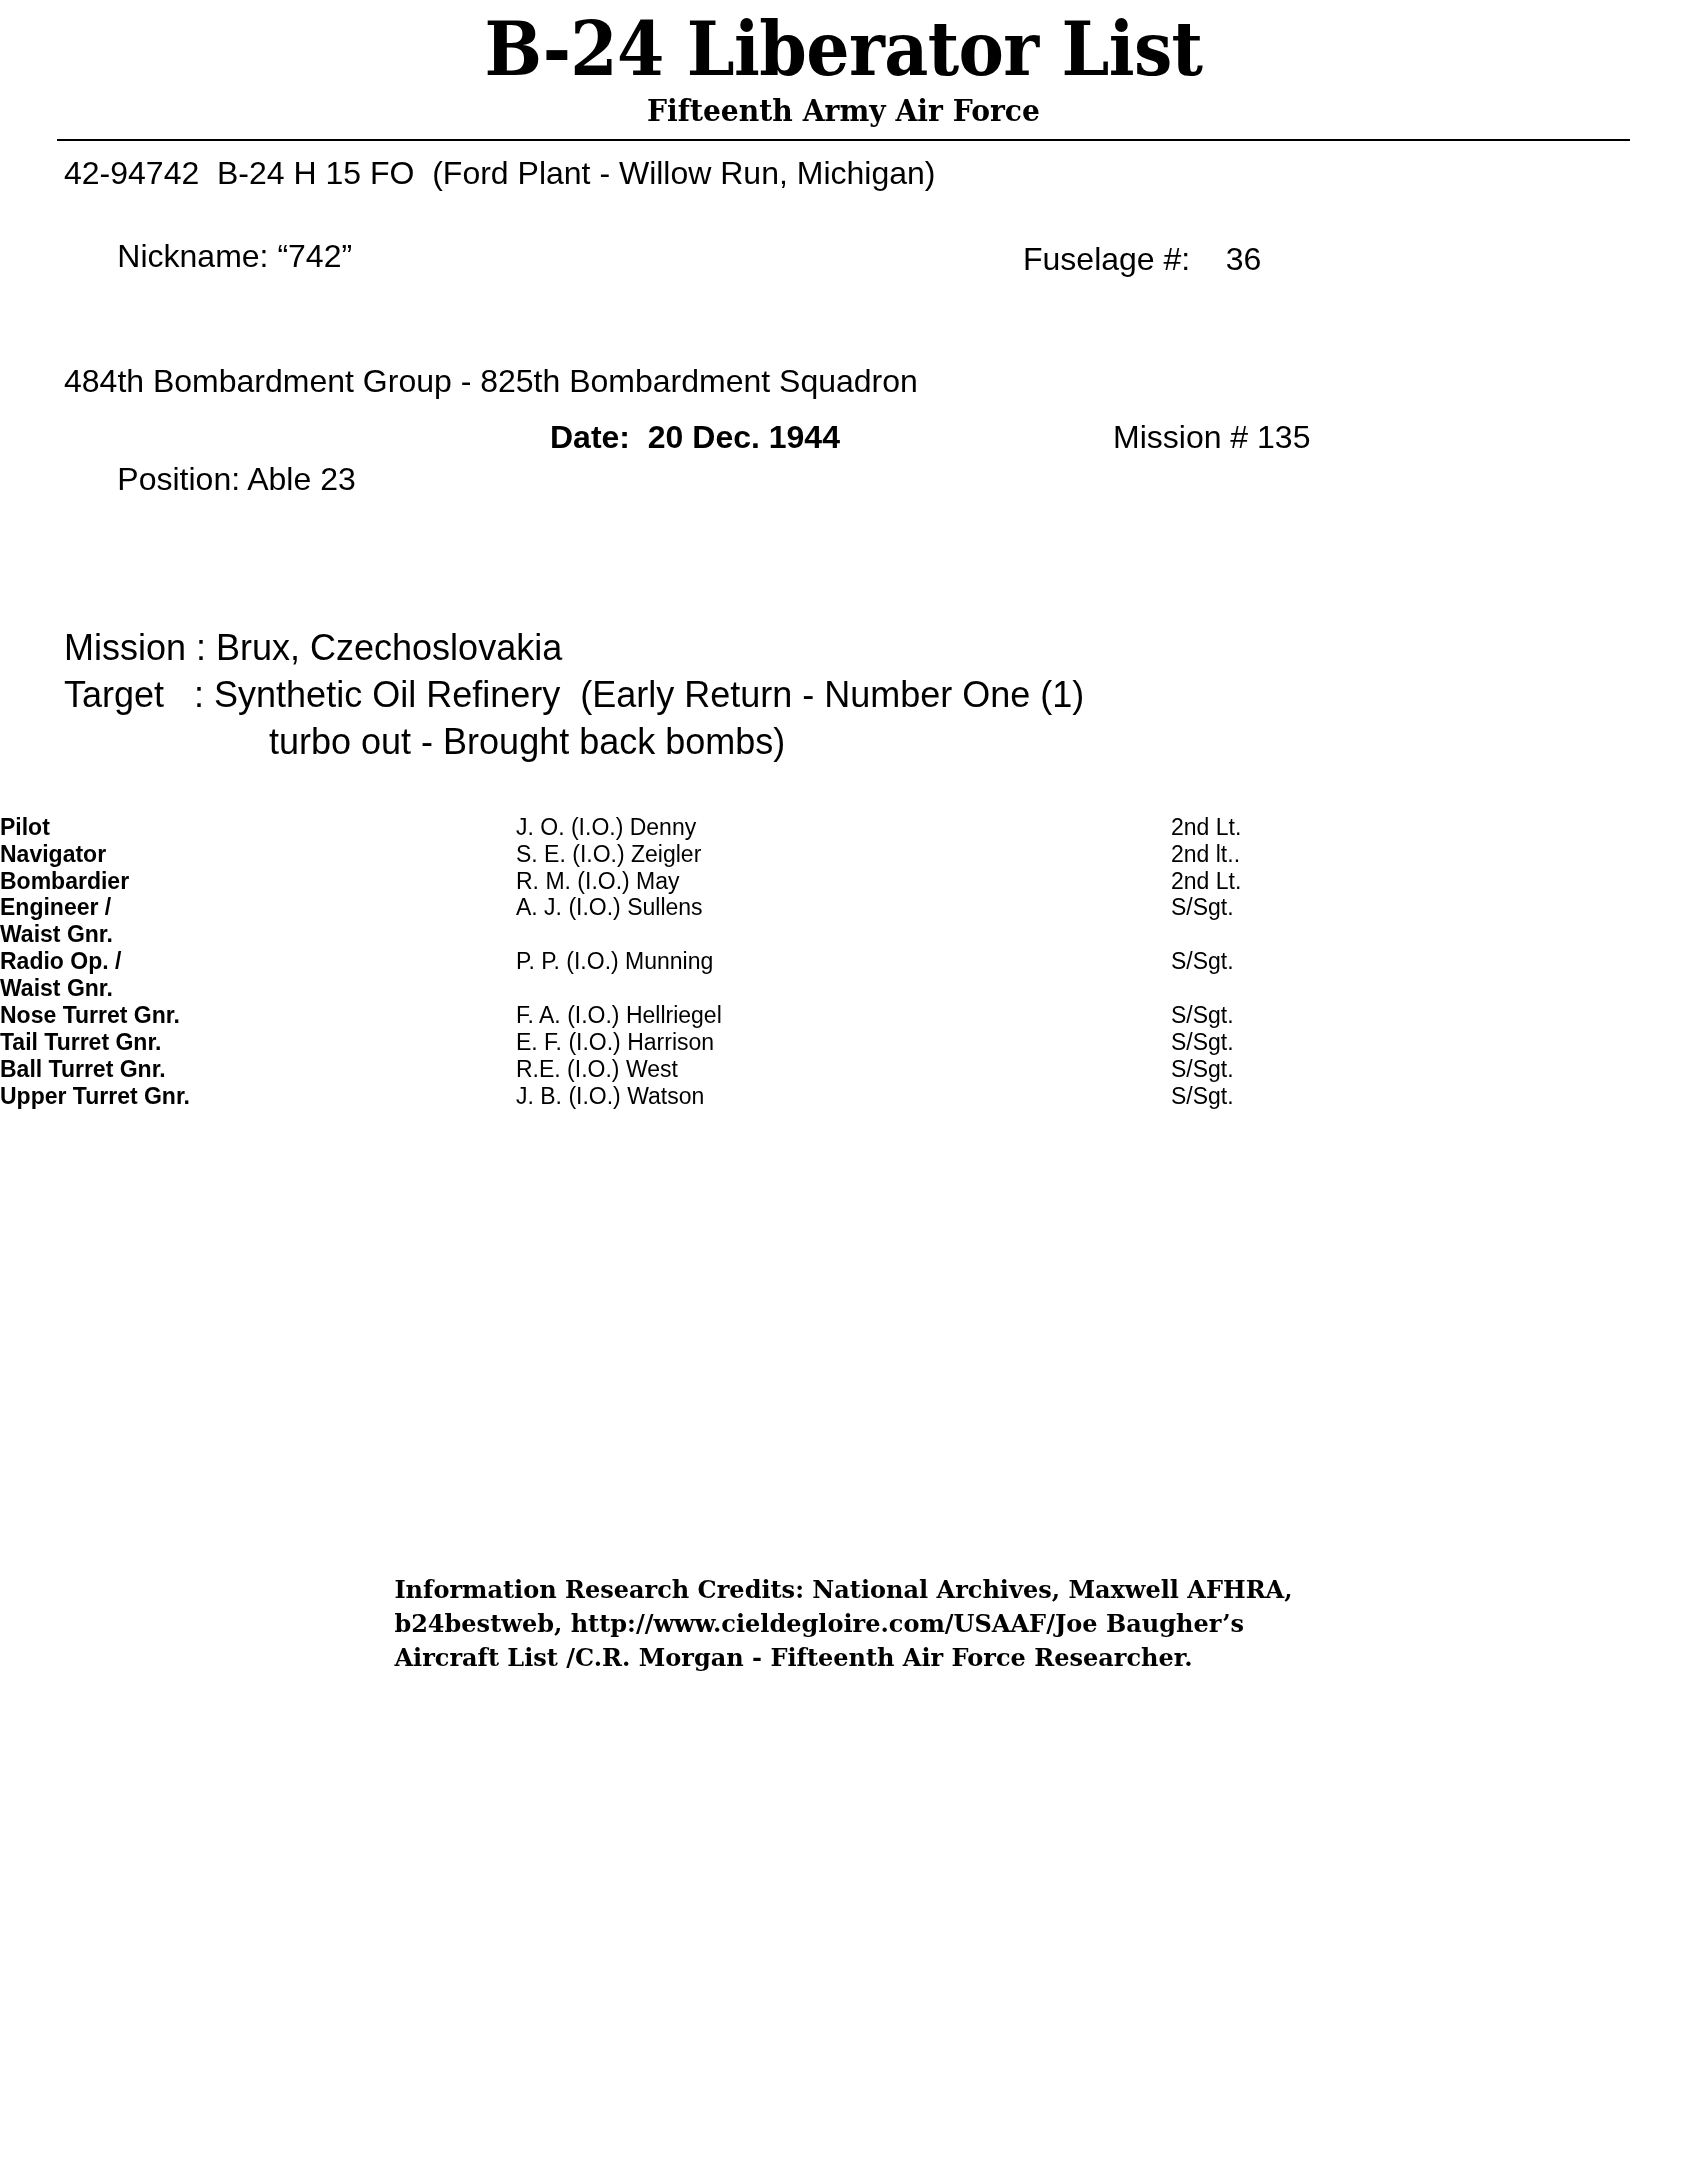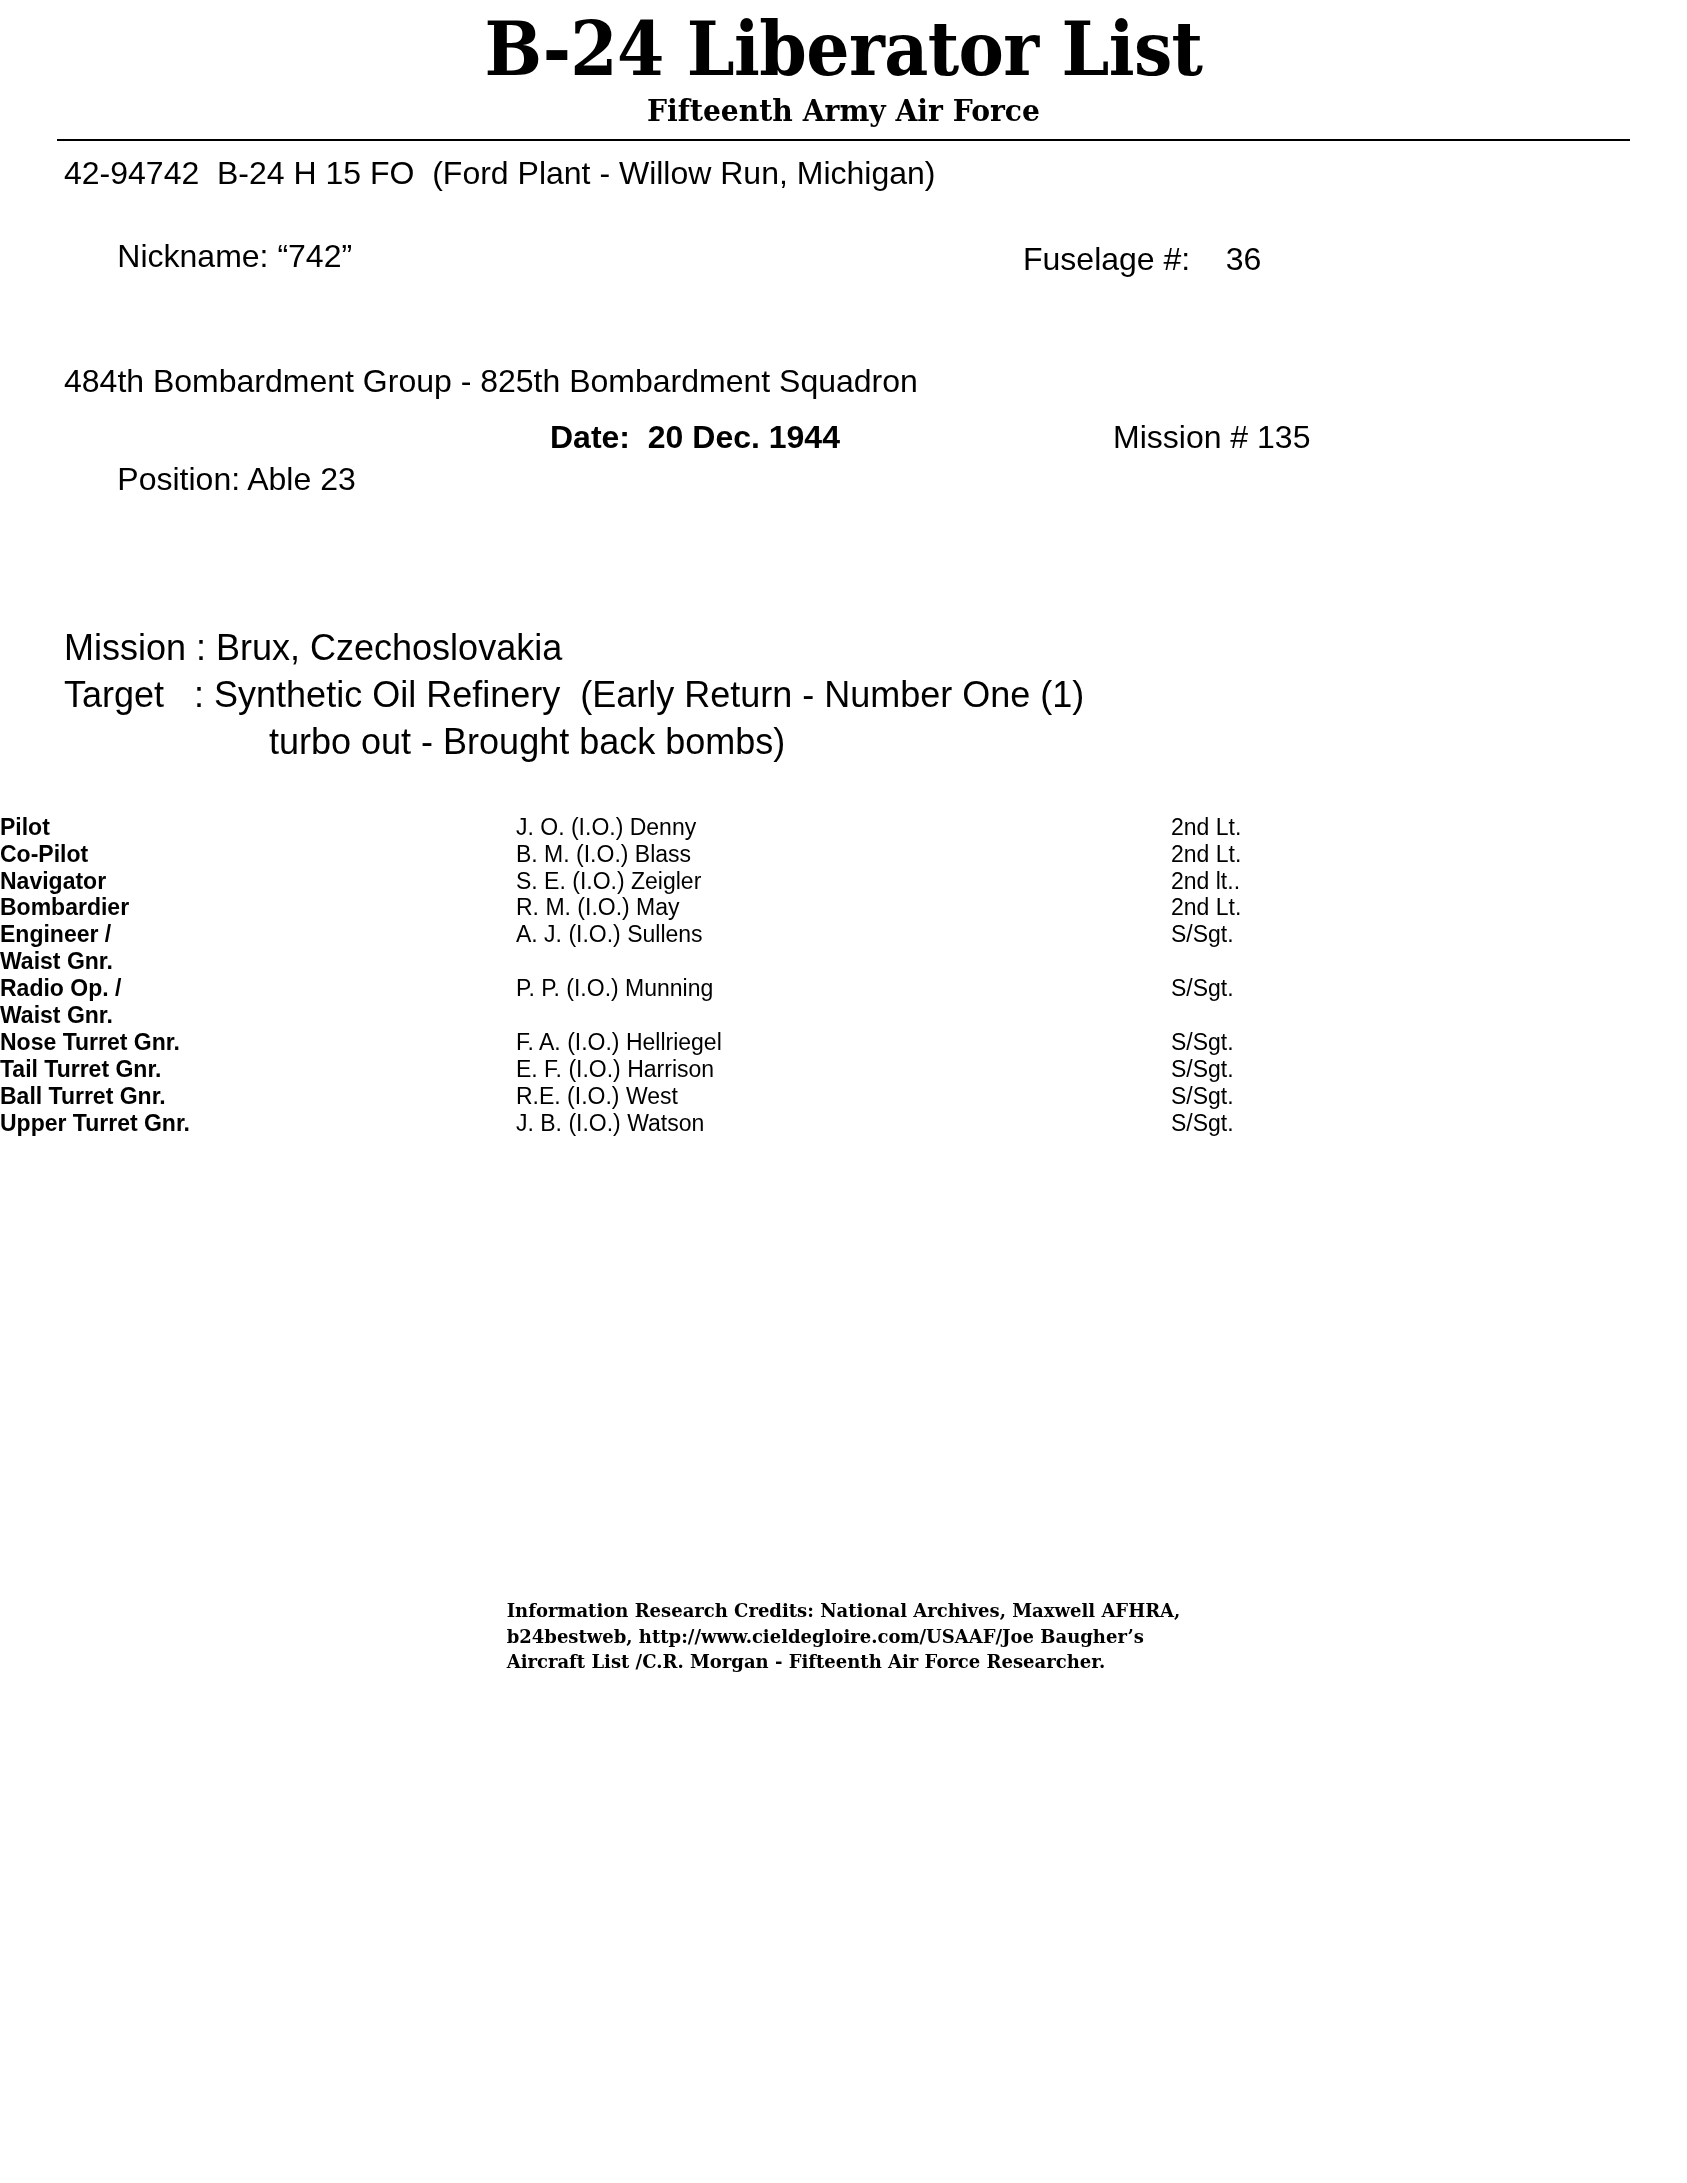--- a/index.html
+++ b/index.html
@@ -132,21 +132,21 @@
   .credits {
     position: absolute;
     left: 0;
     right: 0;
     bottom: 57px;
     text-align: center;
   }
   .credits-line {
     font-family: "DejaVu Serif", serif;
     font-weight: bold;
-    font-size: 18px;
+    font-size: 24px;
     line-height: 1.42;
     letter-spacing: 0px;
   }
   .credits-inner {
     display: inline-block;
     text-align: left;
   }
 </style>
 </head>
 <body>
@@ -180,25 +180,20 @@
   </div>
 
   <table class="crew">
     <tbody>
       <tr>
         <td class="role">Pilot</td>
         <td class="name">J. O. (I.O.) Denny</td>
         <td class="rank">2nd Lt.</td>
       </tr>
       <tr>
-        <td class="role">Co-Pilot</td>
-        <td class="name">B. M. (I.O.) Blass</td>
-        <td class="rank">2nd Lt.</td>
-      </tr>
-      <tr>
         <td class="role">Navigator</td>
         <td class="name">S. E. (I.O.) Zeigler</td>
         <td class="rank">2nd lt..</td>
       </tr>
       <tr>
         <td class="role">Bombardier</td>
         <td class="name">R. M. (I.O.) May</td>
         <td class="rank">2nd Lt.</td>
       </tr>
       <tr>

